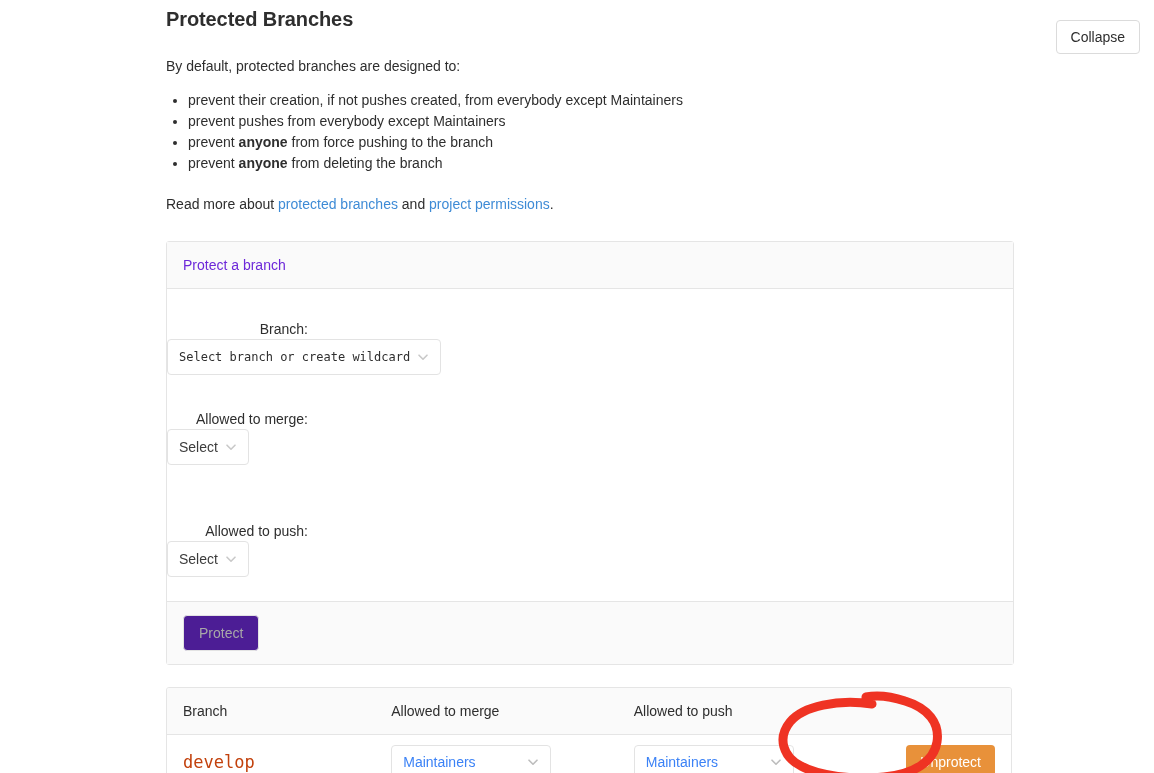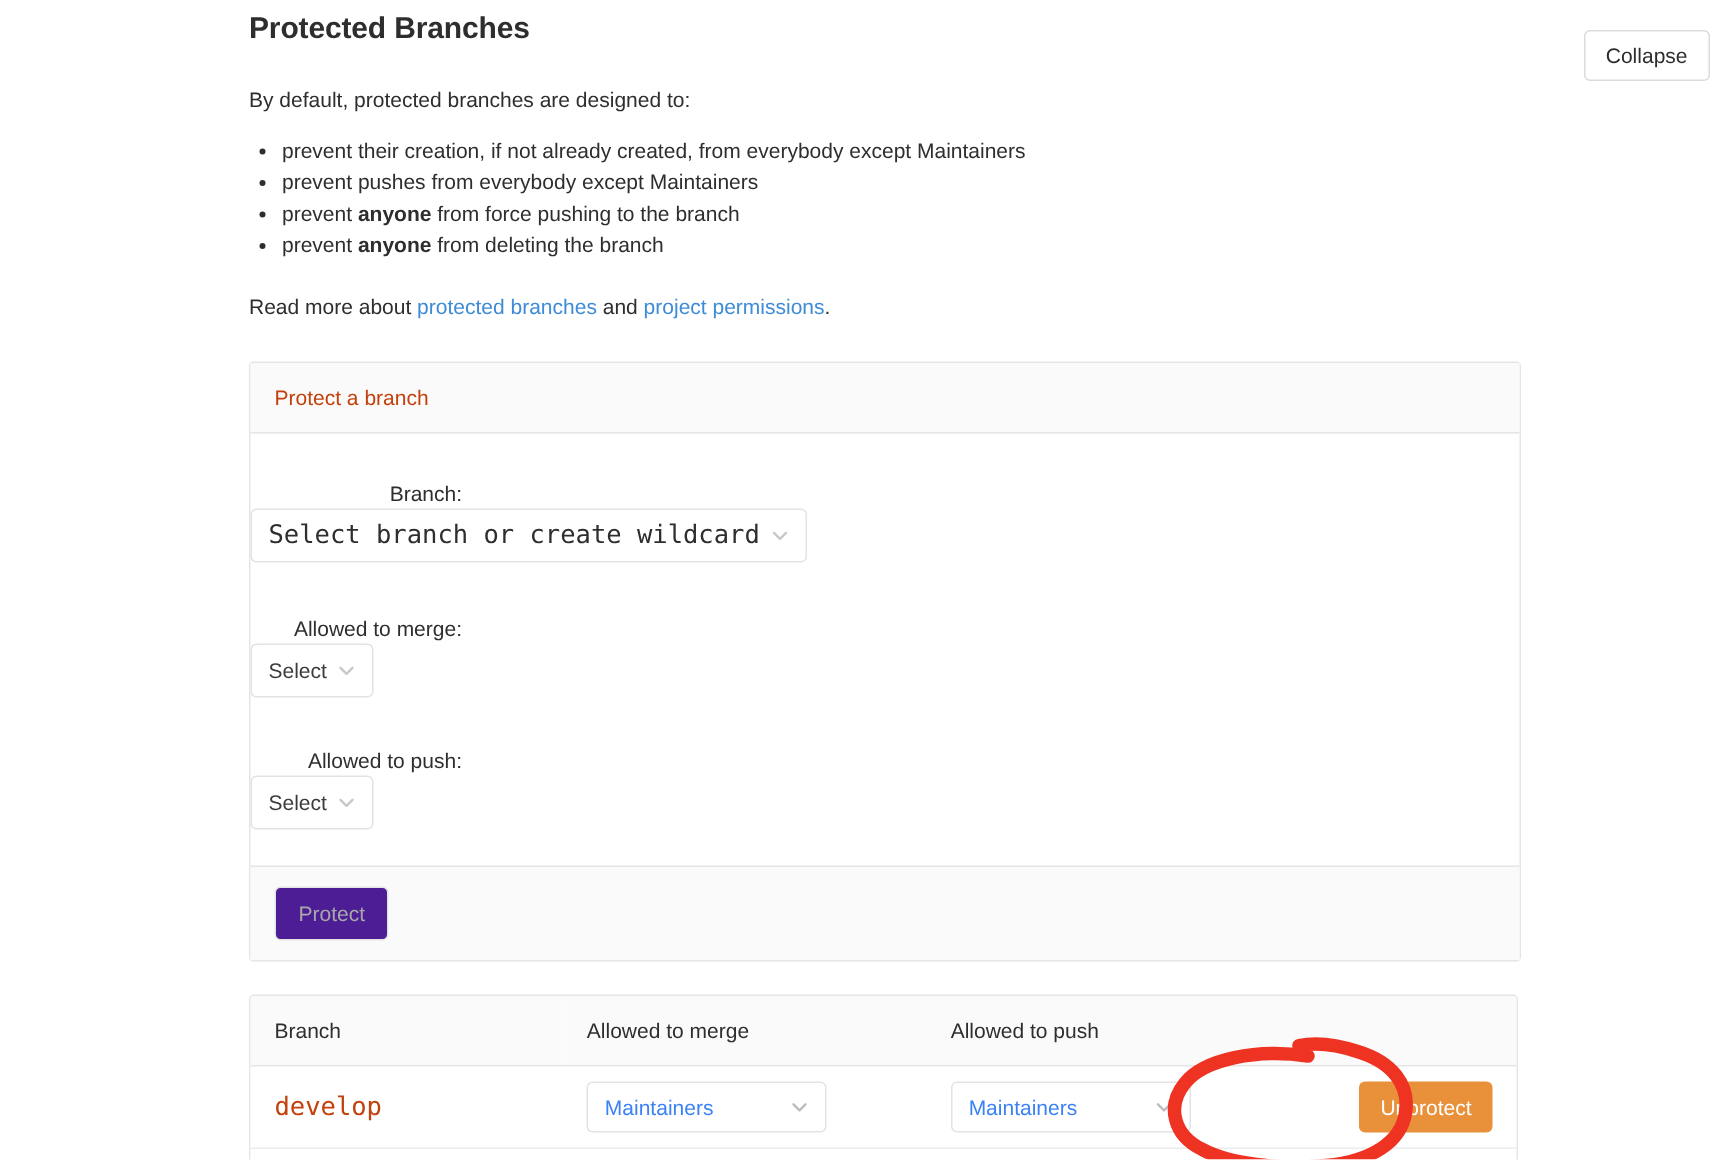--- a/index.html
+++ b/index.html
@@ -98,21 +98,21 @@
     border-radius: 3px;
     background: #ffffff;
     width: 846px;
   }
   .panel-head {
     background: #fafafa;
     border-bottom: 1px solid #e5e5e5;
     padding: 14px 16px;
     font-size: 14px;
     line-height: 18px;
-    color: #c2410c;
+    color: #6d28d9;
   }
   .panel-body {
     padding: 22px 0 24px 0;
   }
   .panel-foot {
     background: #fafafa;
     border-top: 1px solid #e5e5e5;
     padding: 13px 16px;
   }
 
@@ -144,21 +144,21 @@
     display: flex;
     align-items: center;
     padding: 0 30px 0 11px;
     font-size: 14px;
     color: #3c3c3c;
     cursor: pointer;
     box-sizing: border-box;
   }
   .select-box.mono {
     font-family: "DejaVu Sans Mono", monospace;
-    font-size: 17px;
+    font-size: 12px;
     color: #2e2e2e;
   }
   .chev {
     position: absolute;
     right: 11px;
     top: 50%;
     transform: translateY(-50%);
     width: 12px;
     height: 12px;
     pointer-events: none;
@@ -299,21 +299,21 @@
   <button class="collapse-btn">Collapse</button>
 
   <div class="content">
 
     <h1 class="title">Protected Branches</h1>
 
 
     <p class="lead2">By default, protected branches are designed to:</p>
 
     <ul class="bullets">
-      <li><span>prevent their creation, if not already created, from everybody except Maintainers</span><b></b><span></span></li>
+      <li><span>prevent their creation, if not pushes created, from everybody except Maintainers</span><b></b><span></span></li>
       <li><span>prevent pushes from everybody except Maintainers</span><b></b><span></span></li>
       <li><span>prevent </span><b>anyone</b><span> from force pushing to the branch</span></li>
       <li><span>prevent </span><b>anyone</b><span> from deleting the branch</span></li>
     </ul>
 
     <p class="readmore"><span>Read more about </span><a class="link" href="#">protected branches</a><span> and </span><a class="link" href="#">project permissions</a><span>.</span></p>
 
     <div class="panel">
       <div class="panel-head">Protect a branch</div>
 
@@ -340,21 +340,21 @@
               <span>Select</span>
               <span class="chev">
                 <svg width="12" height="12" viewBox="0 0 12 12">
                     <path d="M2 4.2 L6 8.2 L10 4.2" fill="none" stroke="#c9c9c9" stroke-width="1.6" stroke-linecap="round" stroke-linejoin="round"></path>
                   </svg>
               </span>
             </div>
           </div>
         </div>
 
-        <div class="form-row" style="margin-top:24px;">
+        <div class="form-row" style="margin-top:48px;">
           <div class="form-label">Allowed to push:</div>
           <div class="field-col">
             <div class="select-box">
               <span>Select</span>
               <span class="chev">
                 <svg width="12" height="12" viewBox="0 0 12 12">
                     <path d="M2 4.2 L6 8.2 L10 4.2" fill="none" stroke="#c9c9c9" stroke-width="1.6" stroke-linecap="round" stroke-linejoin="round"></path>
                   </svg>
               </span>
             </div>

